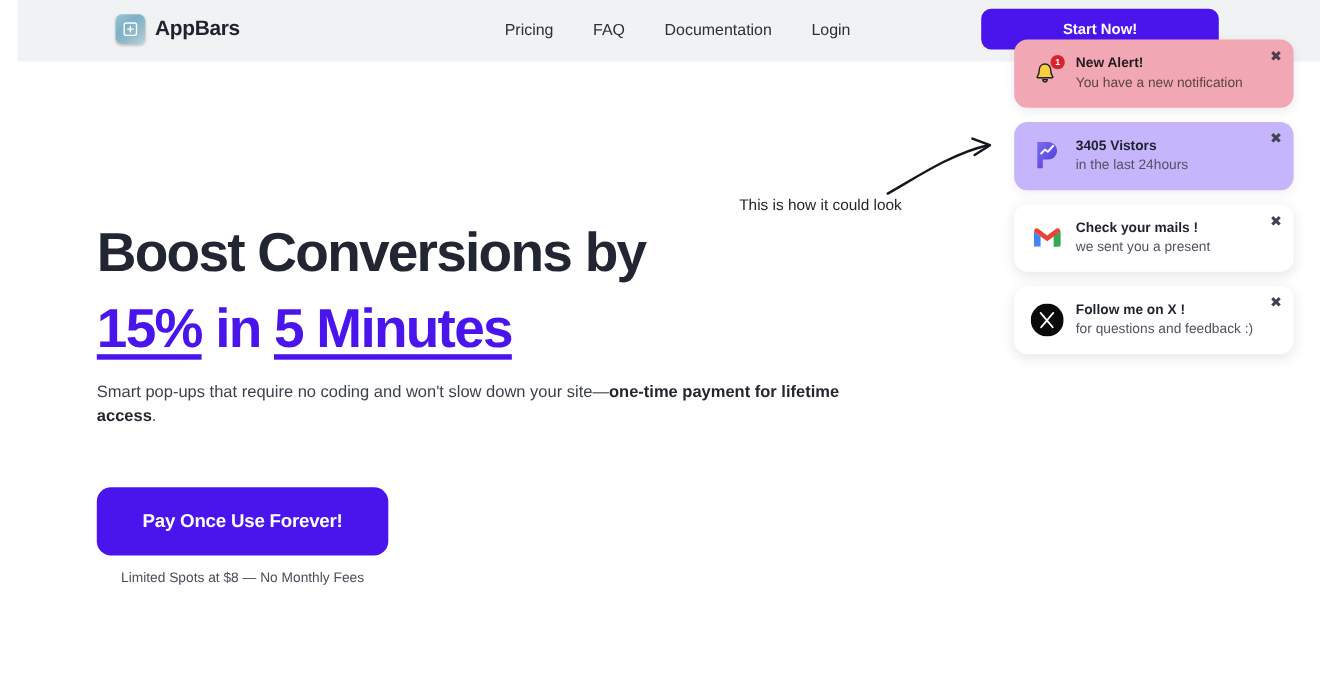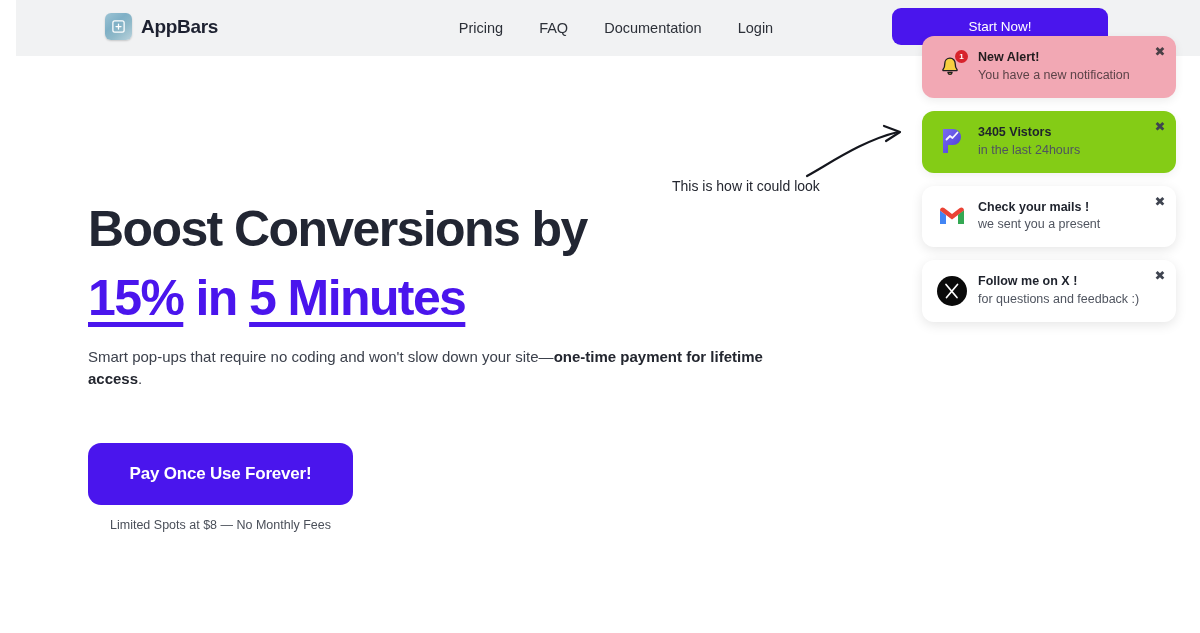--- a/index.html
+++ b/index.html
@@ -46,21 +46,21 @@
   .nav-link {
     font-size: 14.5px; color: #2c3038; text-decoration: none; white-space: nowrap;
   }
 
   .start-btn {
     position: absolute; left: 892px; top: 8px;
     width: 216px; height: 37px;
     background: #4a15ed; color: #ffffff;
     border: none; border-radius: 9px;
     font-family: "Liberation Sans", sans-serif;
-    font-size: 13.5px; font-weight: 400;
+    font-size: 13.5px; font-weight: 700;
     display: flex; align-items: center; justify-content: center;
     cursor: pointer;
     z-index: 6;
   }
 
   
   .hero { position: absolute; left: 88px; top: 200px; width: 700px; }
 
   .headline {
     font-size: 50px; font-weight: 800; line-height: 1.16;
@@ -113,21 +113,21 @@
     z-index: 7;
   }
   .notif-card {
     position: relative;
     border-radius: 12px;
     padding: 13px 30px 14px 15px;
     display: flex; align-items: center; gap: 11px;
     min-height: 59px;
   }
   .notif-card.pink   { background: #f2a8b4; box-shadow: 0 3px 10px rgba(0,0,0,.07); }
-  .notif-card.blue   { background: #84cc16; box-shadow: 0 3px 10px rgba(0,0,0,.06); }
+  .notif-card.blue   { background: #c4b5fd; box-shadow: 0 3px 10px rgba(0,0,0,.06); }
   .notif-card.white  { background: #ffffff; box-shadow: 0 3px 12px rgba(0,0,0,.10); }
 
   .notif-icon {
     width: 30px; height: 30px; flex: 0 0 30px;
     display: flex; align-items: center; justify-content: center;
   }
   .notif-body { min-width: 0; }
   .notif-title {
     font-size: 12.5px; font-weight: 700; color: #1e222c;
     line-height: 1.35; white-space: nowrap;

